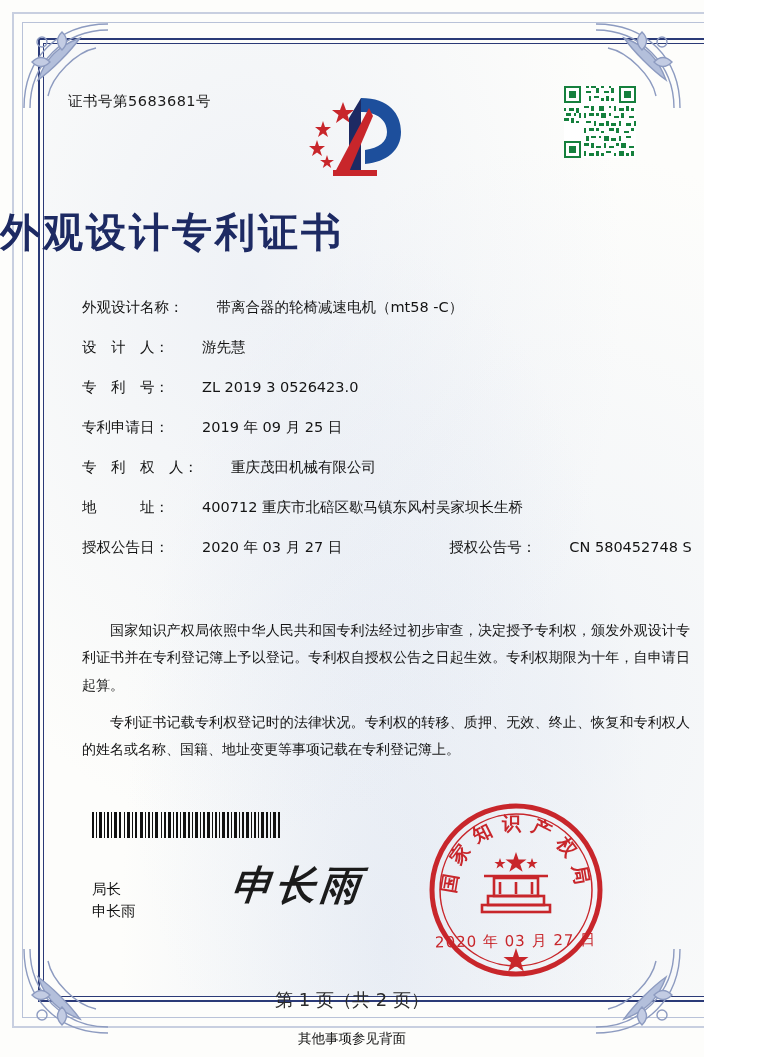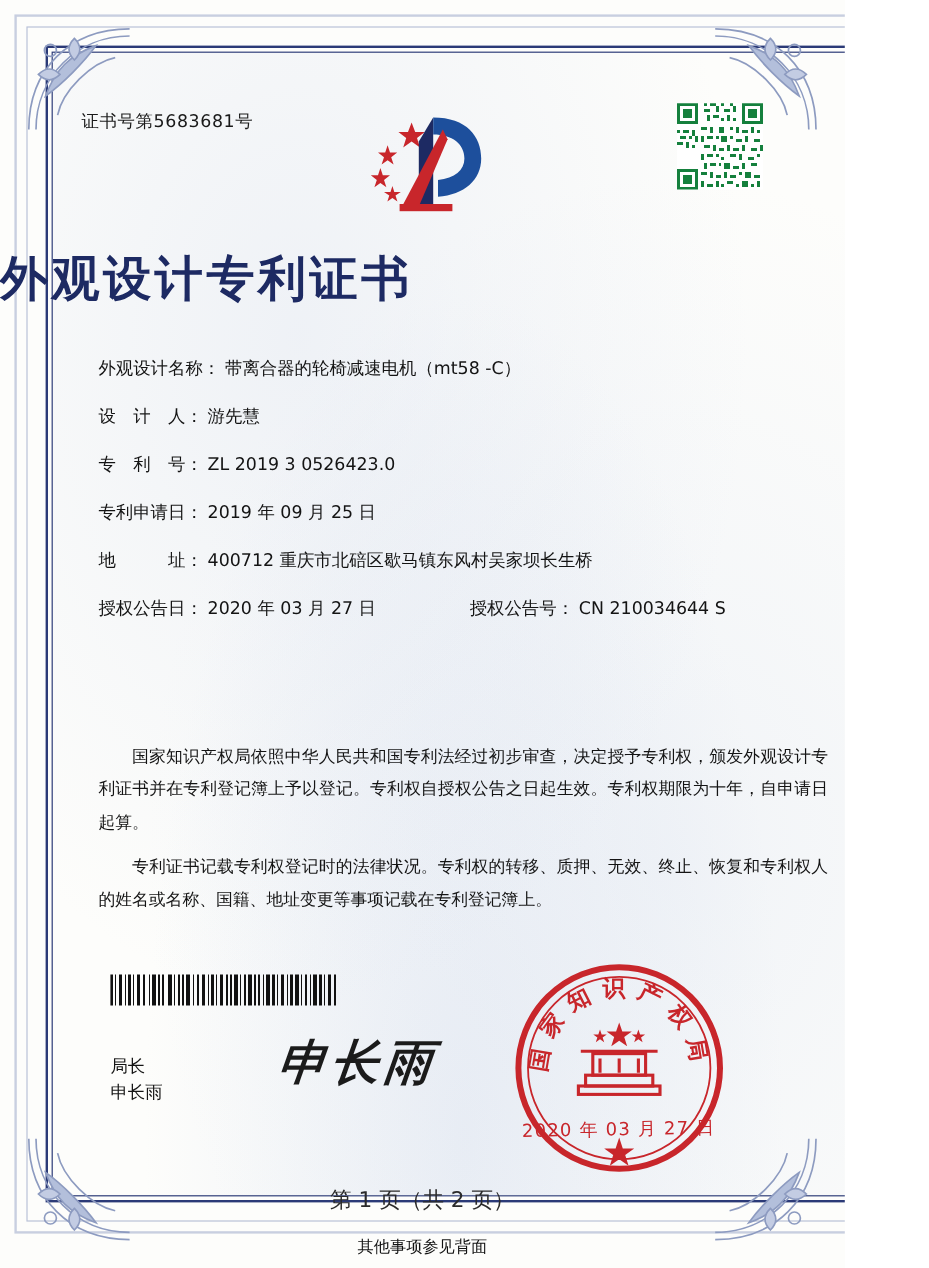--- a/index.html
+++ b/index.html
@@ -112,20 +112,21 @@
     left: 82px;
     top: 298px;
     width: 610px;
   }
   .row {
     display: flex;
     align-items: baseline;
     margin-bottom: 21px;
     font-size: 14.5px;
     color: #141414;
+    gap: 29px;
   }
   .row .label {
     white-space: pre;
     flex: 0 0 auto;
   }
   .row .value {
     margin-left: 4px;
   }
   .row.two-col .label2 {
     margin-left: 78px;
@@ -138,20 +139,21 @@
     top: 618px;
     width: 608px;
     font-size: 14px;
     color: #141414;
     line-height: 1.95;
   }
   .paragraphs p {
     margin: 0 0 10px 0;
     text-indent: 28px;
     text-align: justify;
+    font-family: Liberation Mono, monospace;
   }
 
   
   .barcode {
     position: absolute;
     left: 92px;
     top: 812px;
     width: 190px;
     height: 26px;
   }
@@ -403,28 +405,32 @@
     </div>
     <div class="row">
       <span class="label">专　利　号：</span>
       <span class="value">ZL 2019 3 0526423.0</span>
     </div>
     <div class="row">
       <span class="label">专利申请日：</span>
       <span class="value">2019 年 09 月 25 日</span>
     </div>
     <div class="row">
+      <span class="label">专　利　权　人：</span>
+      <span class="value">重庆茂田机械有限公司</span>
+    </div>
+    <div class="row">
       <span class="label">地　　　址：</span>
       <span class="value">400712 重庆市北碚区歇马镇东风村吴家坝长生桥</span>
     </div>
     <div class="row two-col">
       <span class="label">授权公告日：</span>
       <span class="value">2020 年 03 月 27 日</span>
       <span class="label label2">授权公告号：</span>
-      <span class="value">CN 210034644 S</span>
+      <span class="value">CN 580452748 S</span>
     </div>
   </div>
 
   <div class="paragraphs">
     <p>国家知识产权局依照中华人民共和国专利法经过初步审查，决定授予专利权，颁发外观设计专利证书并在专利登记簿上予以登记。专利权自授权公告之日起生效。专利权期限为十年，自申请日起算。</p>
     <p>专利证书记载专利权登记时的法律状况。专利权的转移、质押、无效、终止、恢复和专利权人的姓名或名称、国籍、地址变更等事项记载在专利登记簿上。</p>
   </div>
 
   <div class="barcode">
     <svg width="190" height="26" viewBox="0 0 190 26" shape-rendering="crispEdges">

